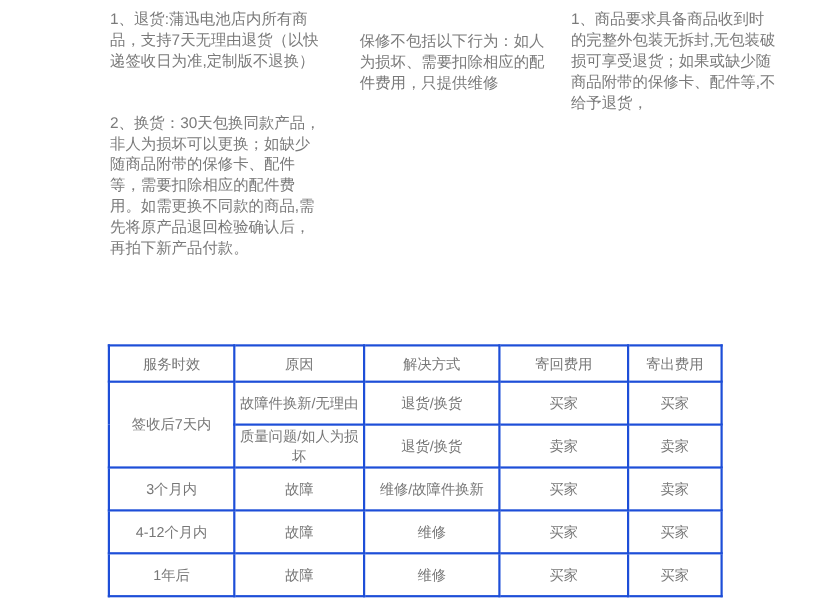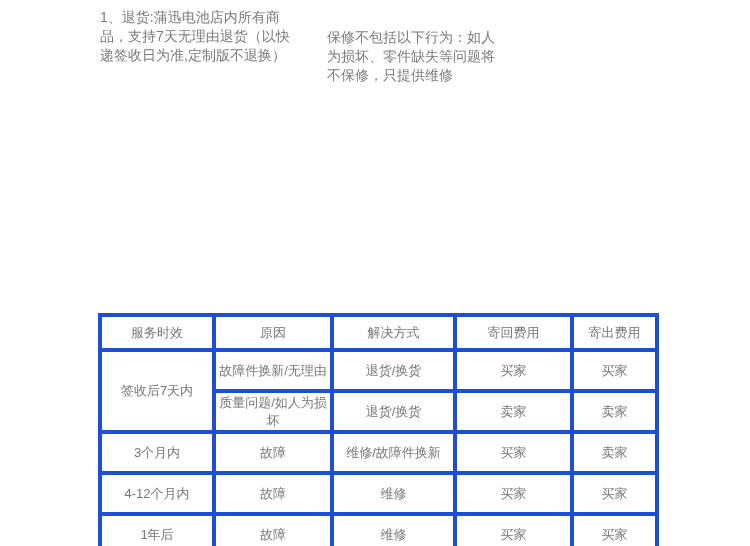--- a/index.html
+++ b/index.html
@@ -15,41 +15,43 @@
   #col1 .p2 { margin-top:37px; }
   #col2 .p2 { margin-top:20px; }
   #col3 .p2 { margin-top:8px; }
   #col3 .p3 { margin-top:12px; }
   .hl { color:#f7753b; }
   table.svc {
     position:absolute; left:98px; top:313px;
     border-collapse:collapse; table-layout:fixed;
   }
   table.svc th, table.svc td {
-    border:4px solid #1d4ed8; text-align:center; vertical-align:middle;
+    border:2px solid #1d4ed8; text-align:center; vertical-align:middle;
     font-size:13px; color:#777777; font-weight:normal; padding:0;
   }
   table.svc th { height:31px; }
   table.svc td { height:37px; }
   td.red { color:#f25050; }
 </style>
 </head>
 <body>
 
 <div class="page">
 
   <div class="policy-col" id="col1">
     <p class="p1">1、退货:蒲迅电池店内所有商品，支持7天无理由退货（以快递签收日为准,定制版不退换）</p>
+    <p class="p2">2、换货：30天包换同款产品，非人为损坏可以更换；如缺少随商品附带的保修卡、配件等，需要扣除相应的配件费用。如需更换不同款的商品,需先将原产品退回检验确认后，再拍下新产品付款。</p>
   </div>
 
   <div class="policy-col" id="col2">
-    <p class="p2">保修不包括以下行为：如人为损坏、零件缺失等问题将不保修，只提供维修</p>
+    <p class="p2">保修不包括以下行为：如人为损坏、需要扣除相应的配件费用，只提供维修</p>
   </div>
 
   <div class="policy-col" id="col3">
+    <p class="p1">1、商品要求具备商品收到时的完整外包装无拆封,无包装破损可享受退货；如果或缺少随商品附带的保修卡、配件等,不给予退货，</p>
   </div>
 
   <table class="svc">
     <colgroup>
       <col style="width:114px">
         <col style="width:118px">
         <col style="width:123px">
         <col style="width:117px">
         <col style="width:85px">
     </colgroup>

